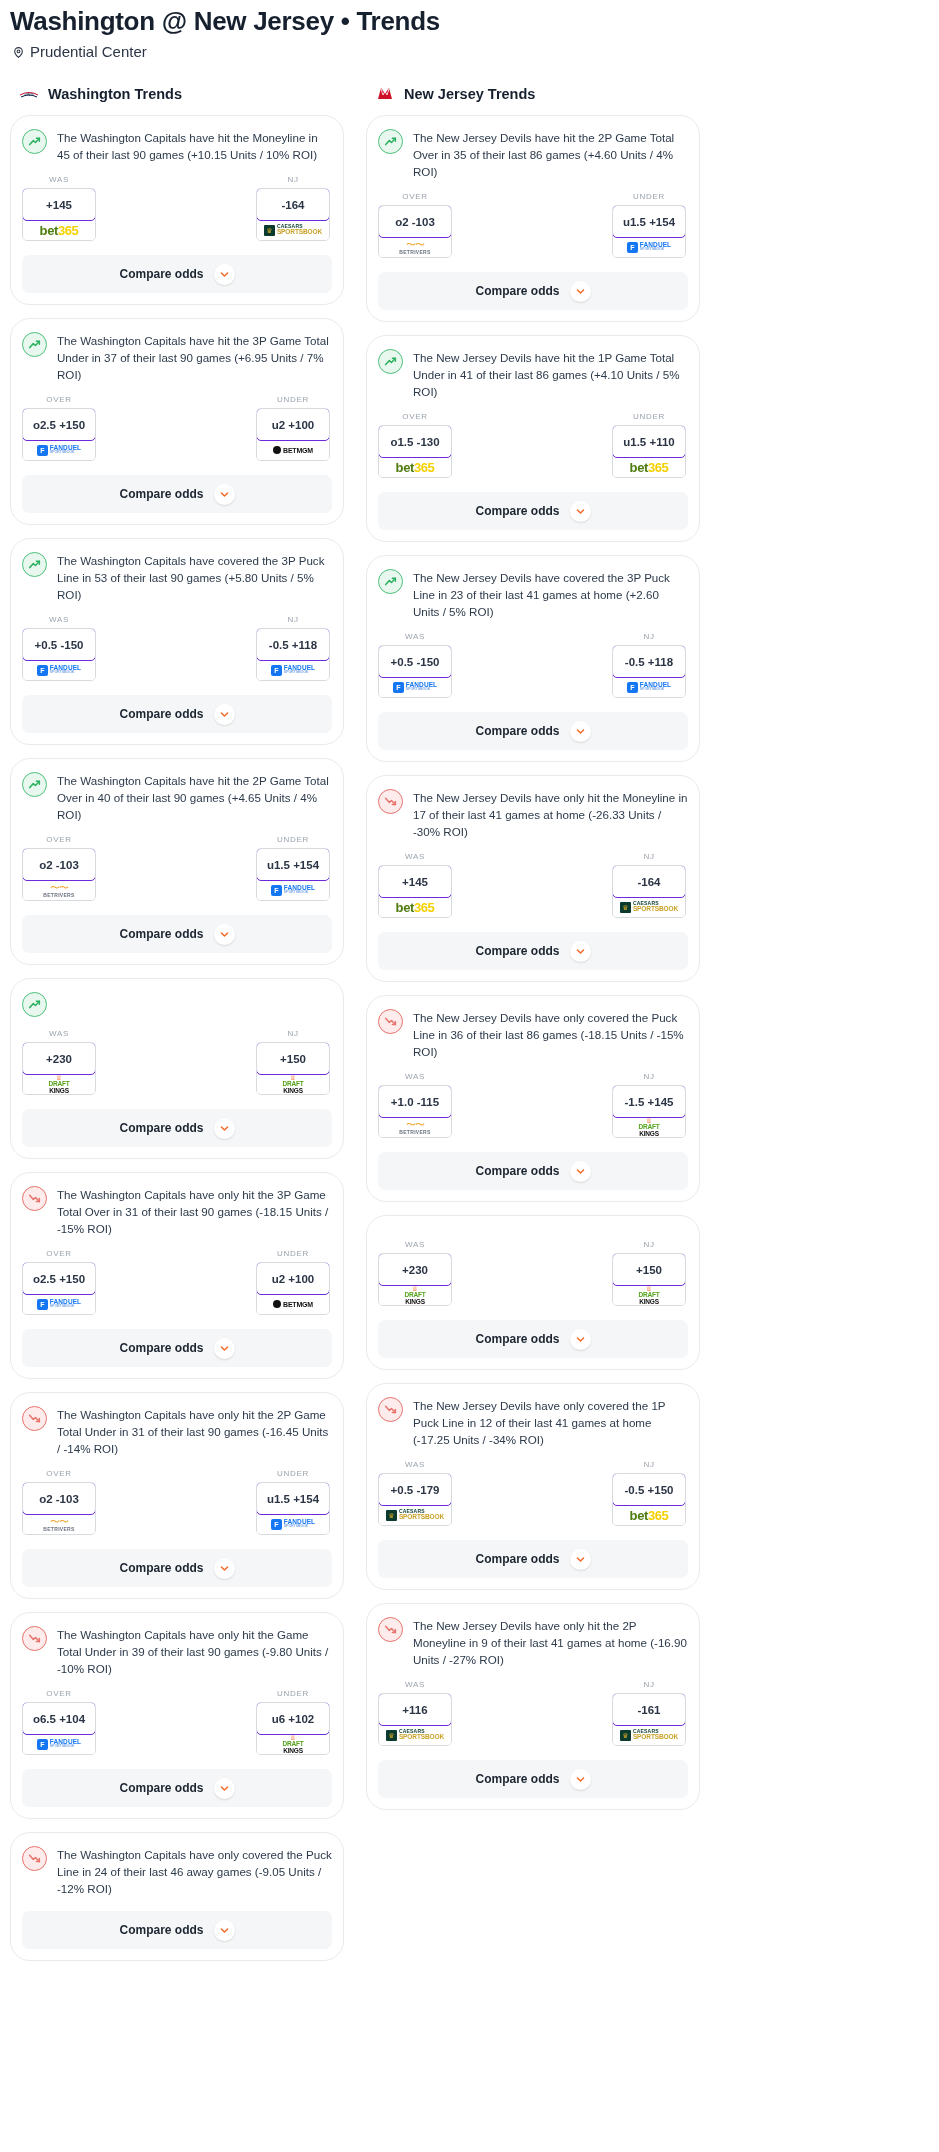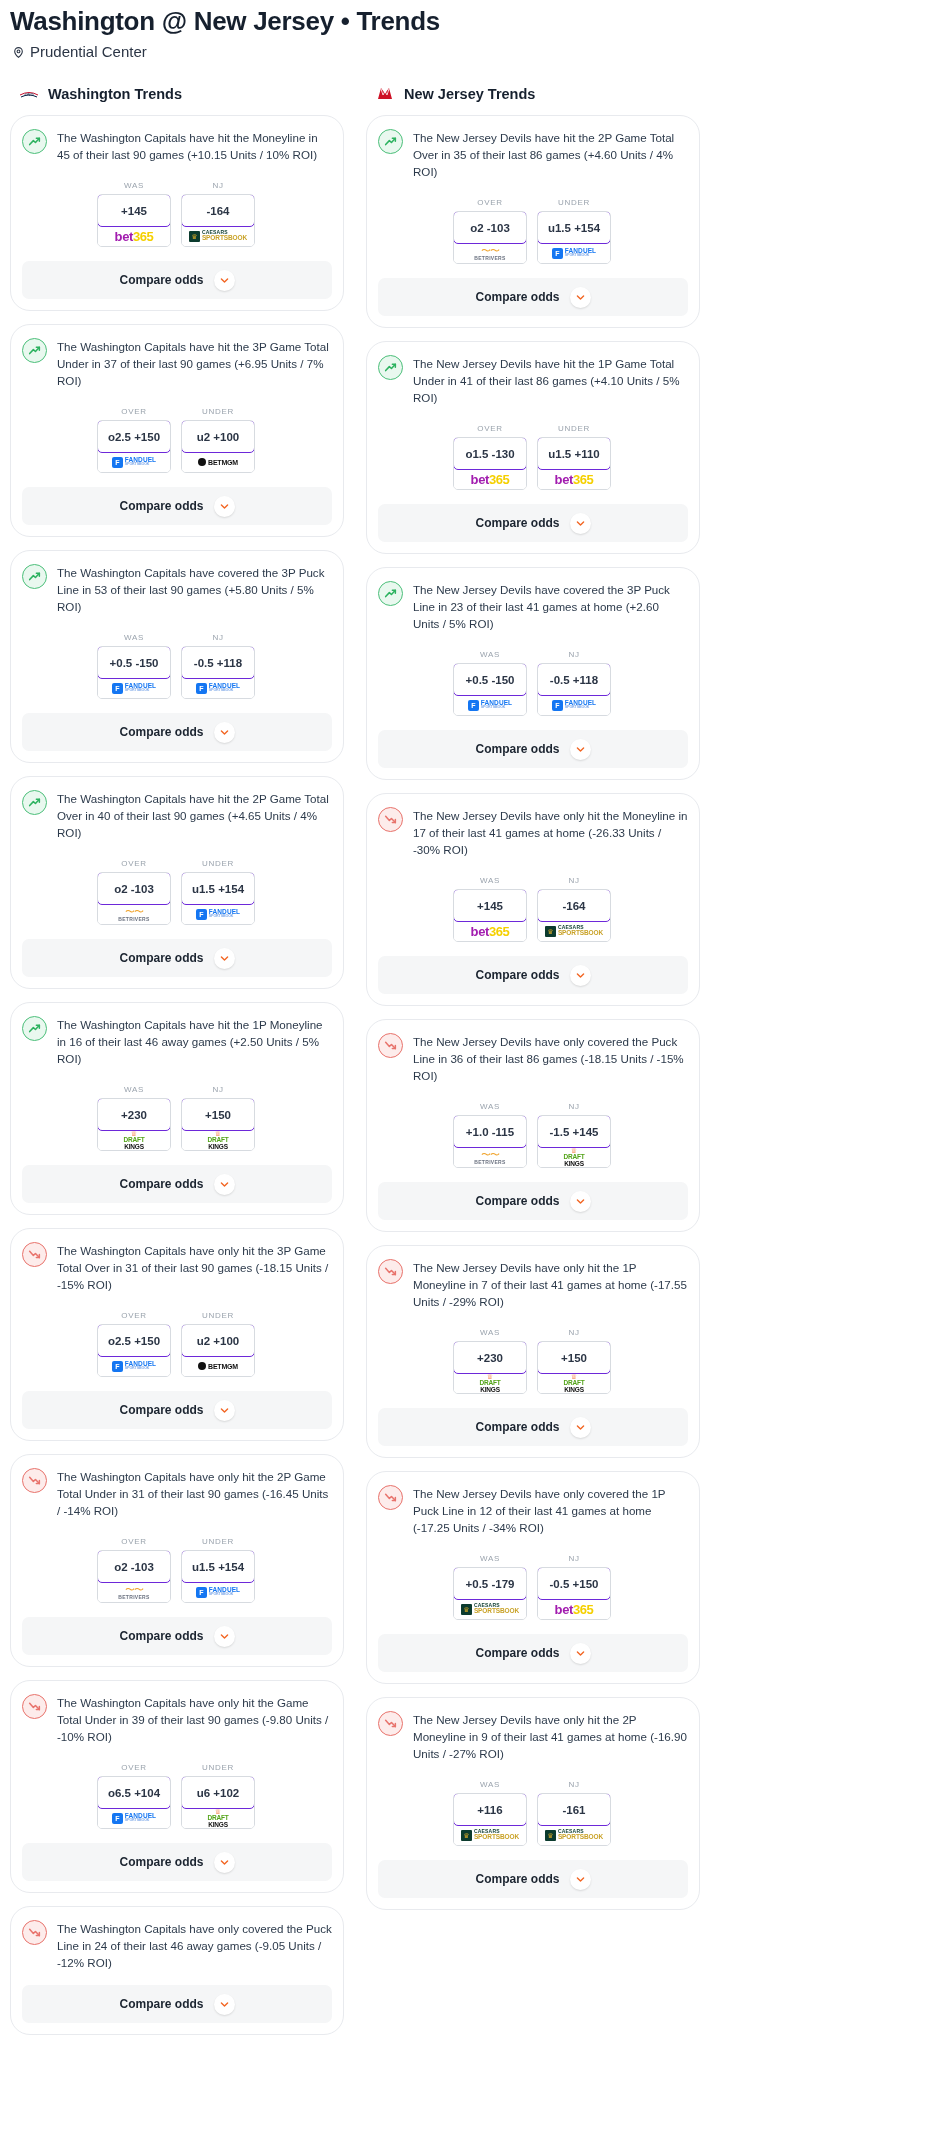--- a/index.html
+++ b/index.html
@@ -75,22 +75,22 @@
     font-size: 11.6px;
     line-height: 17px;
     color: #2c3a4b;
     padding-top: 1px;
   }
 
   
   .odds-row {
     display: flex;
     gap: 10px;
-    justify-content: center;
-    margin-top: 18px;
+    justify-content: space-between;
+    margin-top: 12px;
     padding-right: 2px;
   }
   .odds-col { width: 74px; }
   .odds-label {
     font-size: 8px;
     letter-spacing: 0.7px;
     color: #9aa3ad;
     text-align: center;
     margin-bottom: 4px;
   }
@@ -119,21 +119,21 @@
     height: 20px;
     display: flex;
     align-items: center;
     justify-content: center;
     background: #fff;
   }
 
   
   .book { display:flex; align-items:center; justify-content:center; line-height:1; }
   .bk-bet365 { font-size: 13px; font-weight: bold; letter-spacing: -0.4px; }
-  .bk-bet365 .a { color: #a21caf; }
+  .bk-bet365 .a { color: #4d7c0f; }
   .bk-bet365 .b { color: #f5d000; }
   .bk-caesars { display:flex; align-items:center; gap:2px; }
   .bk-caesars .sq {
     width: 11px; height: 11px; background: #0b3b2e; border-radius: 1px;
     display:flex; align-items:center; justify-content:center;
     color:#c9a227; font-size: 7px;
   }
   .bk-caesars .tx { display:flex; flex-direction:column; line-height:1; }
   .bk-caesars .t1 { font-size: 5px; color:#0b3b2e; font-weight:bold; letter-spacing:0.2px;}
   .bk-caesars .t2 { font-size: 6.5px; color:#c9a227; font-weight:bold; letter-spacing:-0.1px;}
@@ -401,21 +401,20 @@
           </div>
         </div>
         <div class="card">
           <div class="card-top">
             <span class="trend-badge up">
               <svg viewBox="0 0 17 16">
                 <path d="M3 11.5 L7.2 7 L9.6 9.2 L14 4.4" stroke="#2cb25f" stroke-width="1.7" fill="none" stroke-linecap="round" stroke-linejoin="round"></path>
                 <path d="M10.6 4.4 H14 V7.8" stroke="#2cb25f" stroke-width="1.7" fill="none" stroke-linecap="round" stroke-linejoin="round"></path>
               </svg>
             </span>
-            <span class="trend-text">The Washington Capitals have hit the 1P Moneyline in 16 of their last 46 away games (+2.50 Units / 5% ROI)</span>
           </div>
           <div class="odds-row">
             <div class="odds-col">
               <div class="odds-label">WAS</div>
               <div class="odds-box">
                 <div class="odds-value">+230</div>
                 <div class="odds-book">
                   <span class="book bk-dk">
                     <span class="crown">♕</span>
                     <span class="t1">DRAFT</span>
@@ -852,29 +851,20 @@
           <div class="compare">
             <span class="compare-label">Compare odds</span>
             <span class="chev">
               <svg viewBox="0 0 16 16">
                 <path d="M3.5 5.8 L8 10.2 L12.5 5.8" stroke="#f26522" stroke-width="2" fill="none" stroke-linecap="round" stroke-linejoin="round"></path>
               </svg>
             </span>
           </div>
         </div>
         <div class="card">
-          <div class="card-top">
-            <span class="trend-badge down">
-              <svg viewBox="0 0 17 16">
-                <path d="M3 4.4 L7.2 9 L9.6 6.8 L14 11.5" stroke="#e8736c" stroke-width="1.7" fill="none" stroke-linecap="round" stroke-linejoin="round"></path>
-                <path d="M10.6 11.5 H14 V8.1" stroke="#e8736c" stroke-width="1.7" fill="none" stroke-linecap="round" stroke-linejoin="round"></path>
-              </svg>
-            </span>
-            <span class="trend-text">The New Jersey Devils have only hit the 1P Moneyline in 7 of their last 41 games at home (-17.55 Units / -29% ROI)</span>
-          </div>
           <div class="odds-row">
             <div class="odds-col">
               <div class="odds-label">WAS</div>
               <div class="odds-box">
                 <div class="odds-value">+230</div>
                 <div class="odds-book">
                   <span class="book bk-dk">
                     <span class="crown">♕</span>
                     <span class="t1">DRAFT</span>
                     <span class="t2">KINGS</span>

